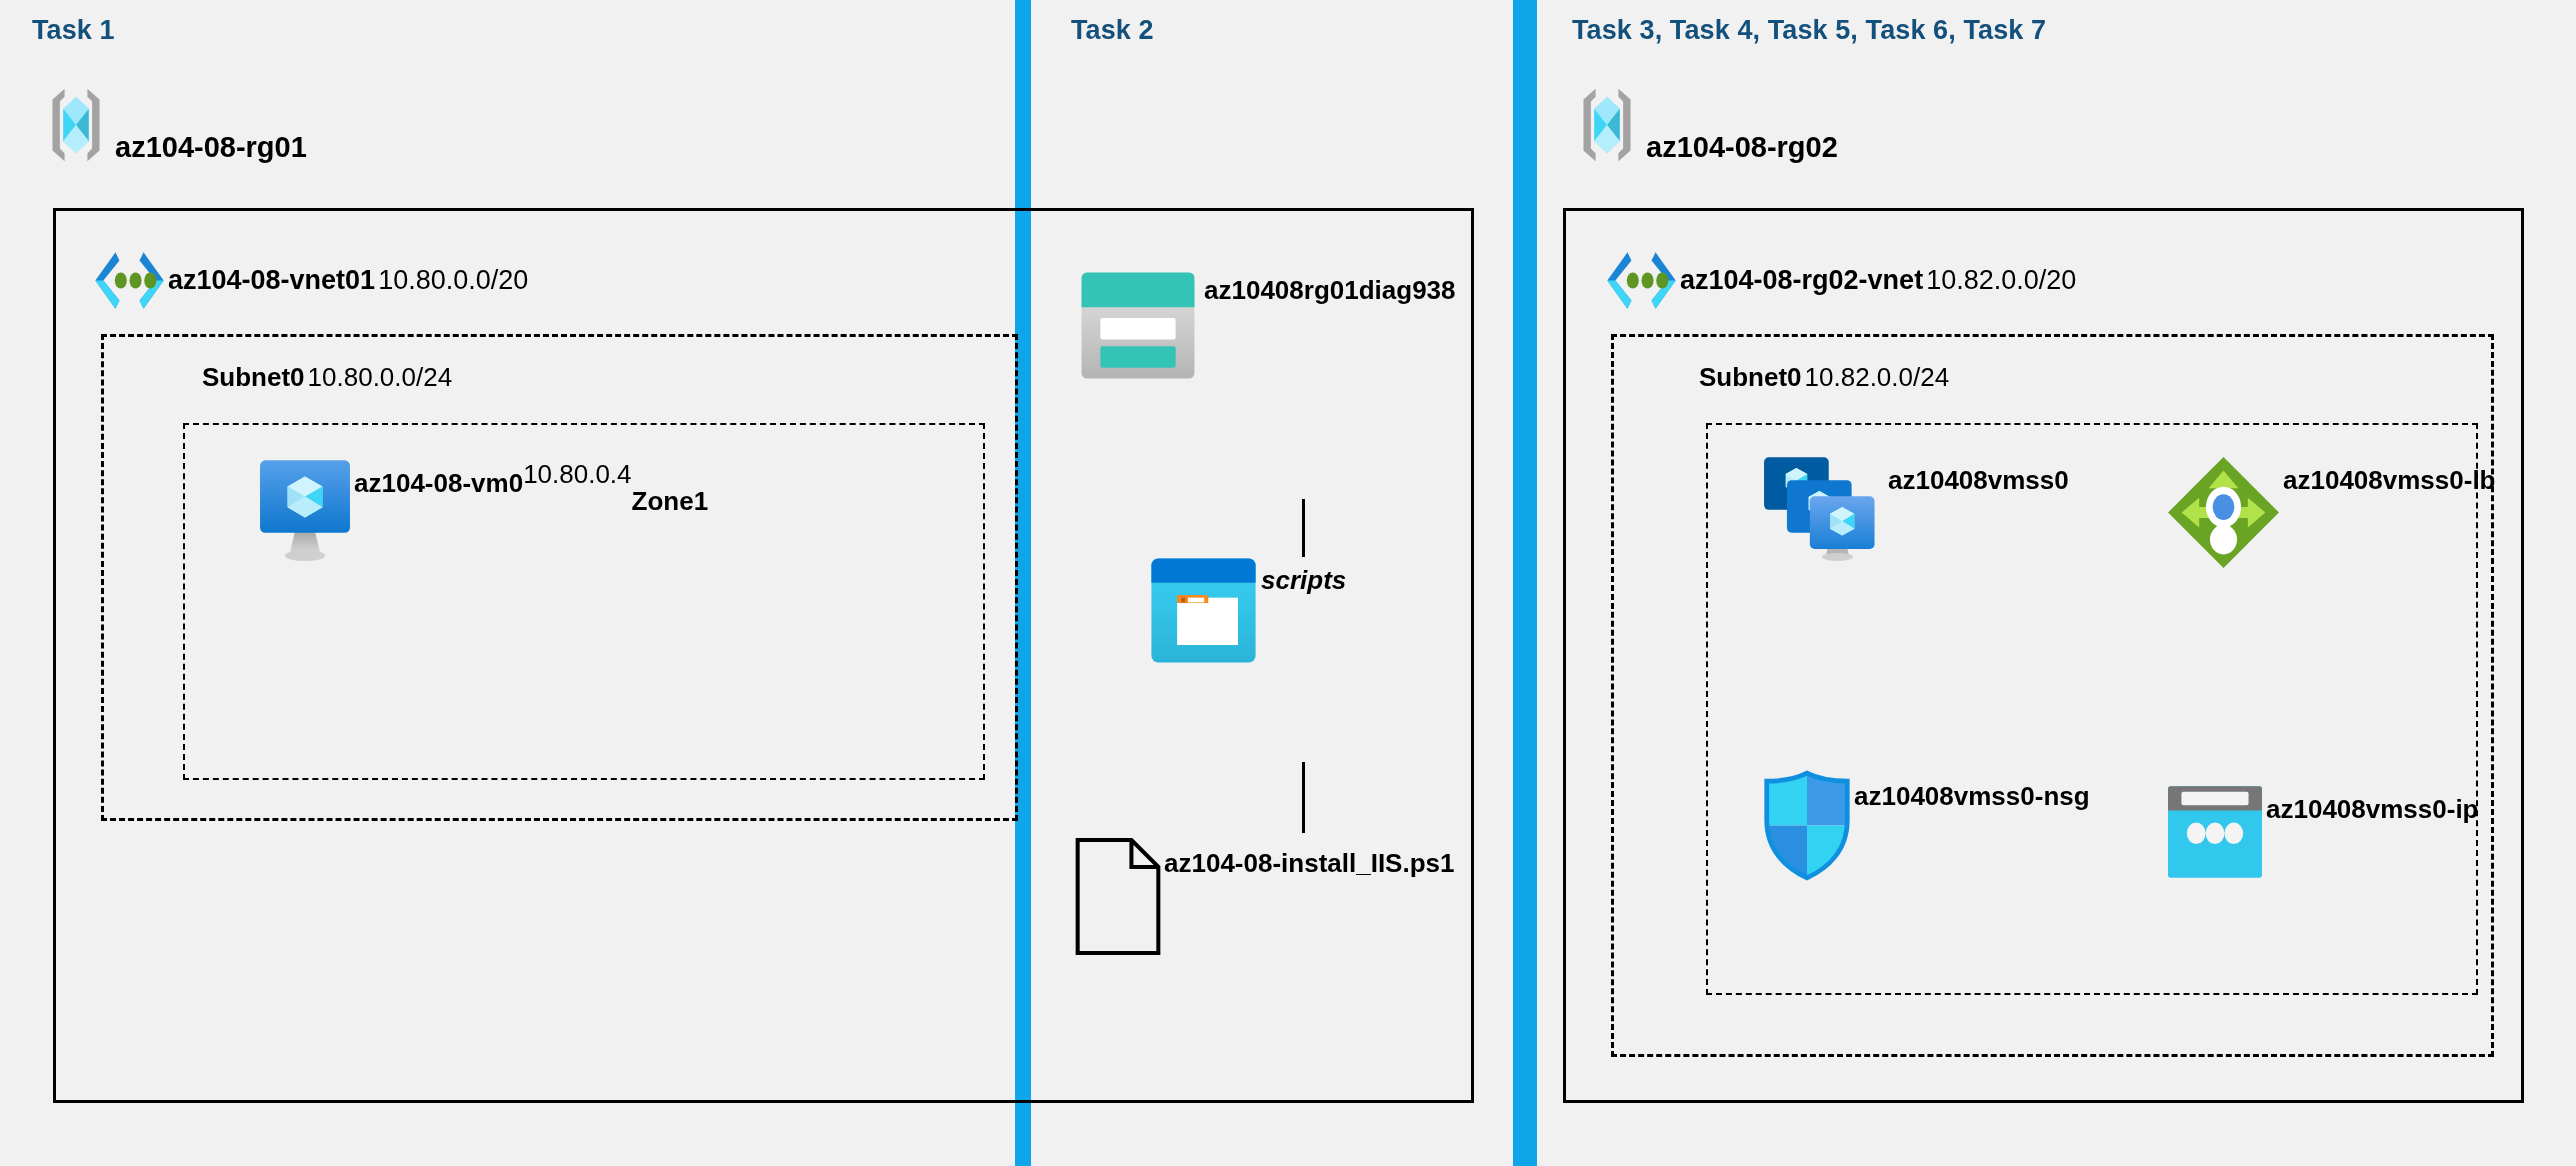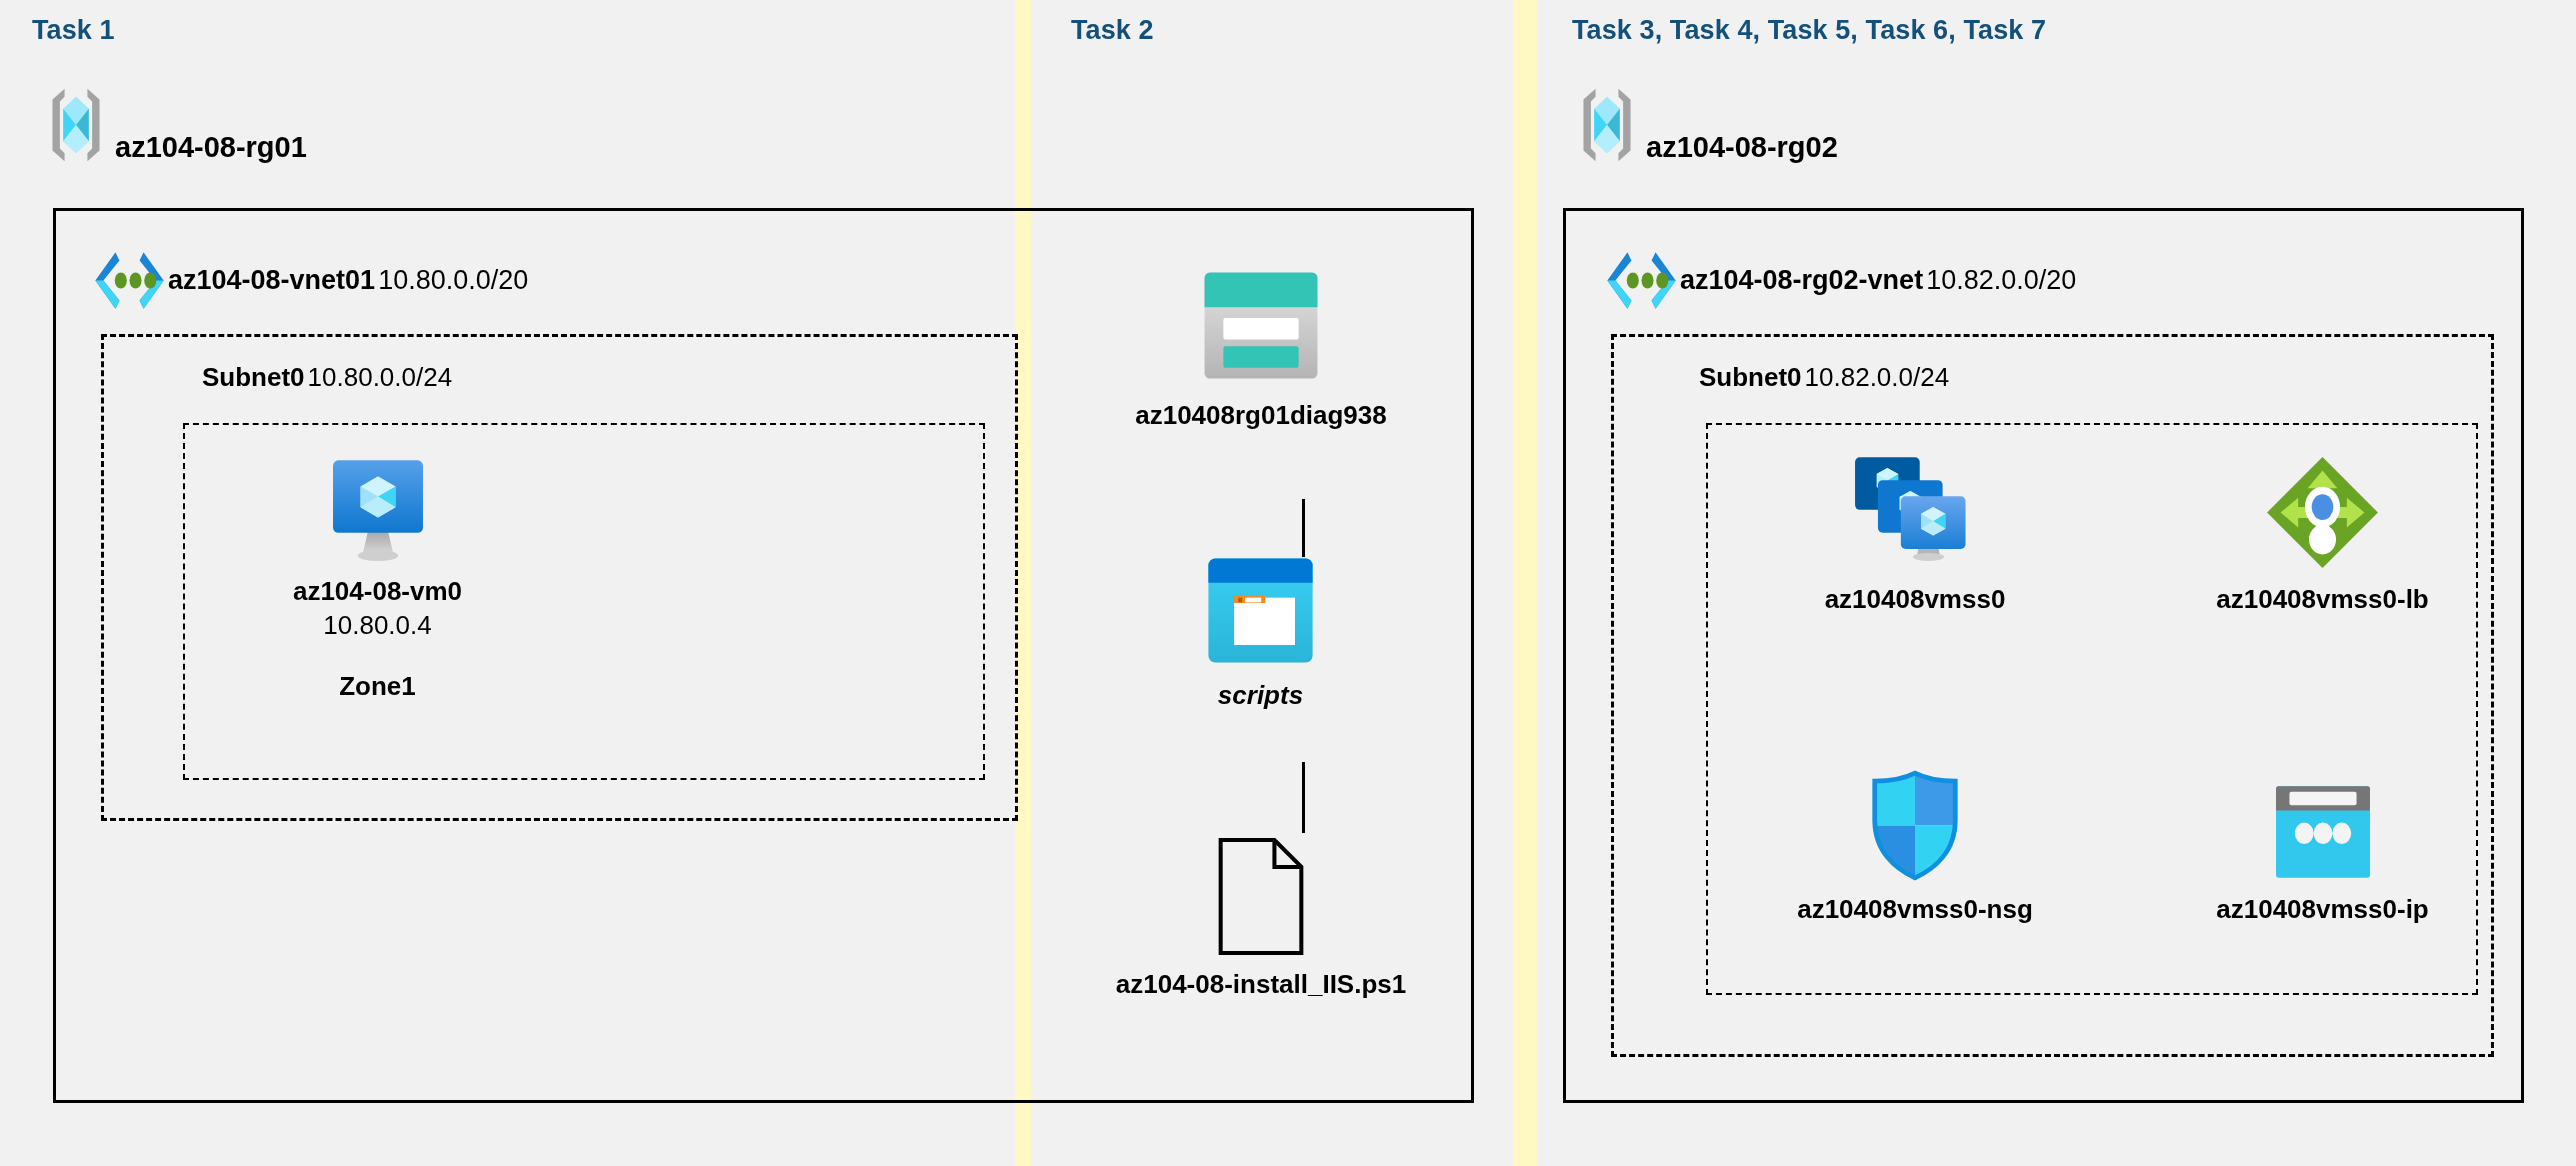--- a/index.html
+++ b/index.html
@@ -2,21 +2,21 @@
 <html style="font-size:10.8px"><head>
 <meta charset="utf-8">
 <style>
   * { box-sizing: border-box; margin: 0; padding: 0; }
   html, body {
     width: 2576px; height: 1166px;
     background: #ffffff;
     font-family: "Liberation Sans", sans-serif;
     overflow: hidden;
   }
-  #canvas { position: relative; width: 2576px; height: 1166px; background:#fef9c3; }
+  #canvas { position: relative; width: 2576px; height: 1166px; background:#0ea5e9; }
 
   
   .panel { position: absolute; background: #f1f1f1; }
   #panel-task1 { left: 0;    top: 0;   width: 1015px; height: 1166px; }
   #panel-task2 { left: 1031px; top: 0; width: 482px;  height: 1166px; }
   #panel-task3 { left: 1537px; top: 0; width: 1039px; height: 1166px; }
 
   .task-header {
     position: absolute;
     font-size: 27px; font-weight: bold; color: #14507c;
@@ -53,21 +53,21 @@
   #subnet02-label { left: 1699px; top: 362px; }
   .subnet-name { font-size: 26px; font-weight: bold; color: #000; }
   .subnet-cidr { font-size: 26px; font-weight: normal; color: #000; }
 
   
   .inner-box { position: absolute; border: 2.7px dashed #000; }
   #vm-group-box  { left: 183px;  top: 423px; width: 802px; height: 357px; }
   #vmss-group-box{ left: 1706px; top: 423px; width: 772px; height: 572px; }
 
   
-  .node { position: absolute; display: flex; flex-direction: column; align-items: center; }
+  .node { position: absolute; display: flex; }
   .node .lbl  { font-size: 26px; font-weight: bold; color: #000; white-space: nowrap; text-align: center; margin-top: 12px; }
   .node .sub  { font-size: 26px; font-weight: normal; color: #000; white-space: nowrap; text-align: center; margin-top: 2.7px; }
   .node .zone { font-size: 26px; font-weight: bold; color: #000; white-space: nowrap; text-align: center; margin-top: 30px; }
 
   #node-vm0  { left: 256px;  top: 456px; width: 243px; }
   #node-vm1  { left: 688px; top: 456px; width: 243px; }
   #node-storage { left: 1072px; top: 263px; width: 378px; }
   #node-scripts { left: 1146px; top: 553px; width: 229px; font-style: italic; }
   #node-ps1     { left: 1072px; top: 836px; width: 378px; }
   #node-vmss    { left: 1760px; top: 453px; width: 310px; }

